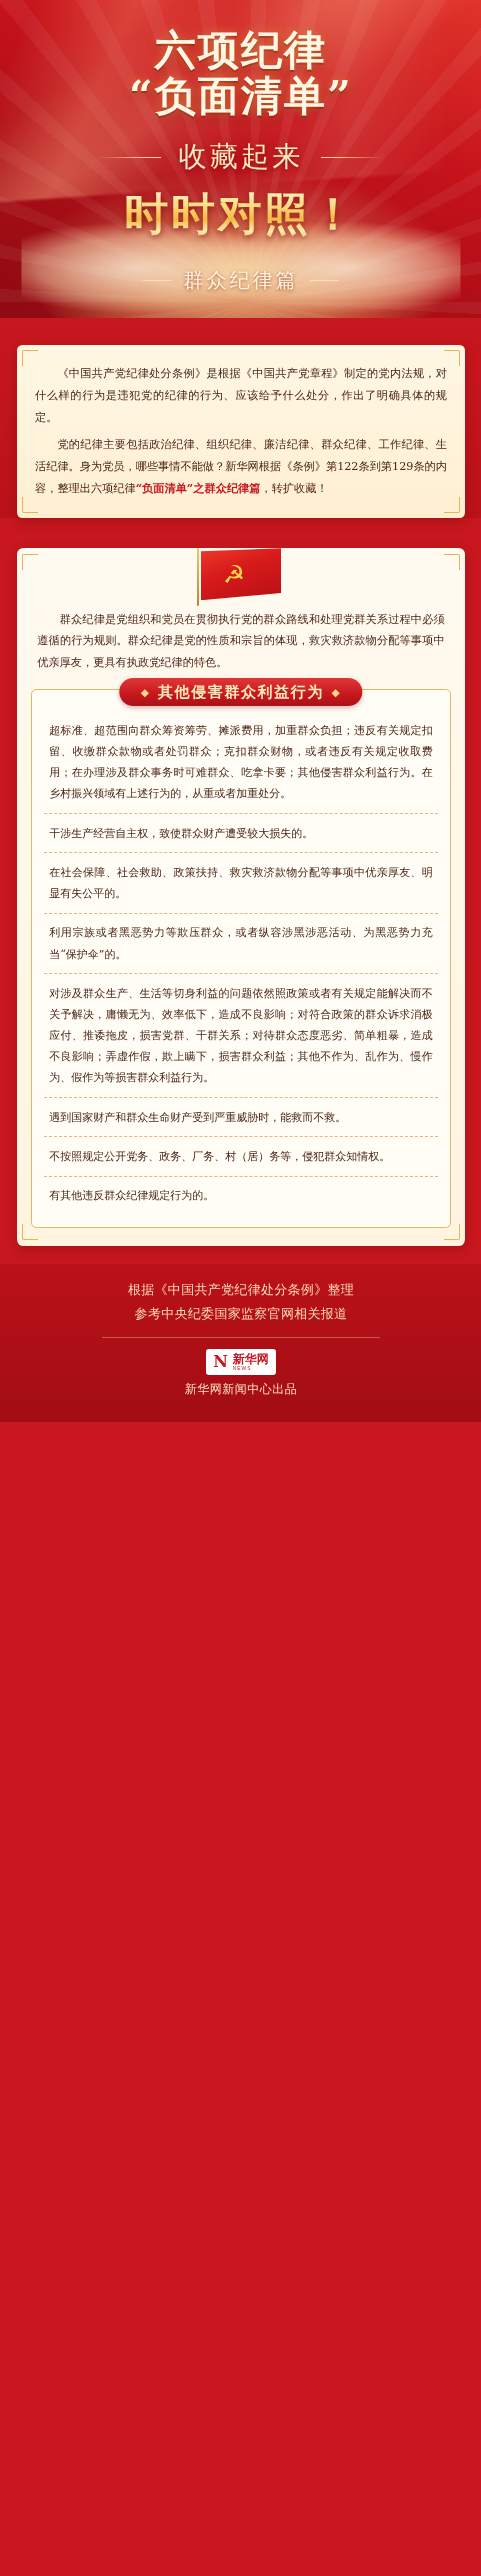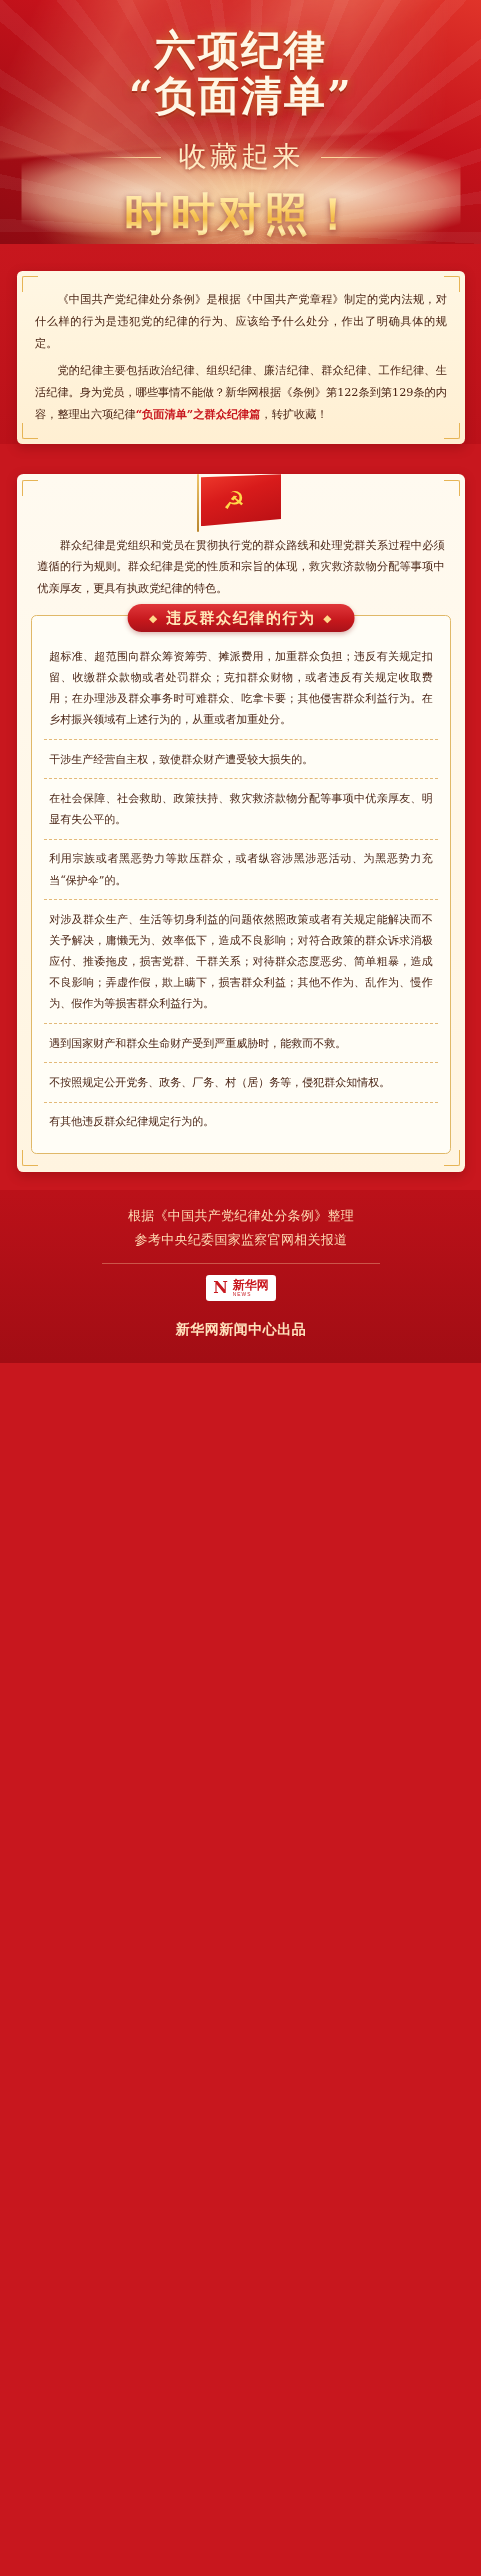--- a/index.html
+++ b/index.html
@@ -9,21 +9,21 @@
     background:#c8171e;
     width:482px;
     color:#3d1a10;
   }
   .page { width:482px; position:relative; overflow:hidden; }
 
   
   .hero {
     position:relative;
     width:482px;
-    height:244px;
+    height:318px;
     background:
       radial-gradient(ellipse 343px 171px at 50% 86%, rgba(255,230,170,0.55) 0%, rgba(220,60,40,0.0) 62%),
       linear-gradient(200deg, #e0342a 0%, #c5121b 38%, #a60d15 72%, #8e0a12 100%);
     overflow:hidden;
   }
   .hero-rays {
     position:absolute; inset:0;
     background:
       repeating-conic-gradient(from 200deg at 52% 95%,
         rgba(255,255,255,0.065) 0deg 3deg,
@@ -255,21 +255,21 @@
   .logo-mark {
     display:inline-flex; align-items:center; gap:4.8px;
     background:#fff; border-radius:3.2px; padding:3.7px 7px;
   }
   .logo-n {
     font-family:"DejaVu Serif","Liberation Serif", serif;
     font-weight:bold; font-size:16px; color:#c8171e; line-height:1;
   }
   .logo-cn { font-size:12px; color:#c8171e; font-weight:bold; line-height:1.15; text-align:left;}
   .logo-en { font-size:4.8px; color:#c8171e; letter-spacing:1.1px; line-height:1.1; text-align:left;}
-  .logo-caption { margin-top:20px; font-size:14px; color:#ffe2bd; letter-spacing:0.5px;font-weight:bold; }
+  .logo-caption { margin-top:6px; font-size:12px; color:#ffe2bd; letter-spacing:0.5px; }
 </style>
 </head>
 <body>
 
 <div class="page">
 
   <div class="hero">
     <div class="hero-rays"></div>
     <div class="hero-silk"></div>
     <div class="hero-glow"></div>
@@ -308,21 +308,21 @@
         <span class="flag-pole"></span>
         <div class="flag">
           <div class="hammer">☭</div>
         </div>
       </div>
 
       <p class="body-p">群众纪律是党组织和党员在贯彻执行党的群众路线和处理党群关系过程中必须遵循的行为规则。群众纪律是党的性质和宗旨的体现，救灾救济款物分配等事项中优亲厚友，更具有执政党纪律的特色。</p>
 
       <div class="viol-wrap">
         <div class="viol-title">
-          <span class="tri l">◆</span><span>违反群众纪律的行为</span><span class="tri r">◆</span>
+          <span class="tri l">◆</span><span>其他侵害群众利益行为</span><span class="tri r">◆</span>
         </div>
         <div class="viol-item">超标准、超范围向群众筹资筹劳、摊派费用，加重群众负担；违反有关规定扣留、收缴群众款物或者处罚群众；克扣群众财物，或者违反有关规定收取费用；在办理涉及群众事务时可难群众、吃拿卡要；其他侵害群众利益行为。在乡村振兴领域有上述行为的，从重或者加重处分。</div>
         <div class="viol-item">干涉生产经营自主权，致使群众财产遭受较大损失的。</div>
         <div class="viol-item">在社会保障、社会救助、政策扶持、救灾救济款物分配等事项中优亲厚友、明显有失公平的。</div>
         <div class="viol-item">利用宗族或者黑恶势力等欺压群众，或者纵容涉黑涉恶活动、为黑恶势力充当“保护伞”的。</div>
         <div class="viol-item">对涉及群众生产、生活等切身利益的问题依然照政策或者有关规定能解决而不关予解决，庸懒无为、效率低下，造成不良影响；对符合政策的群众诉求消极应付、推诿拖皮，损害党群、干群关系；对待群众态度恶劣、简单粗暴，造成不良影响；弄虚作假，欺上瞒下，损害群众利益；其他不作为、乱作为、慢作为、假作为等损害群众利益行为。</div>
         <div class="viol-item">遇到国家财产和群众生命财产受到严重威胁时，能救而不救。</div>
         <div class="viol-item">不按照规定公开党务、政务、厂务、村（居）务等，侵犯群众知情权。</div>
         <div class="viol-item">有其他违反群众纪律规定行为的。</div>
       </div>

